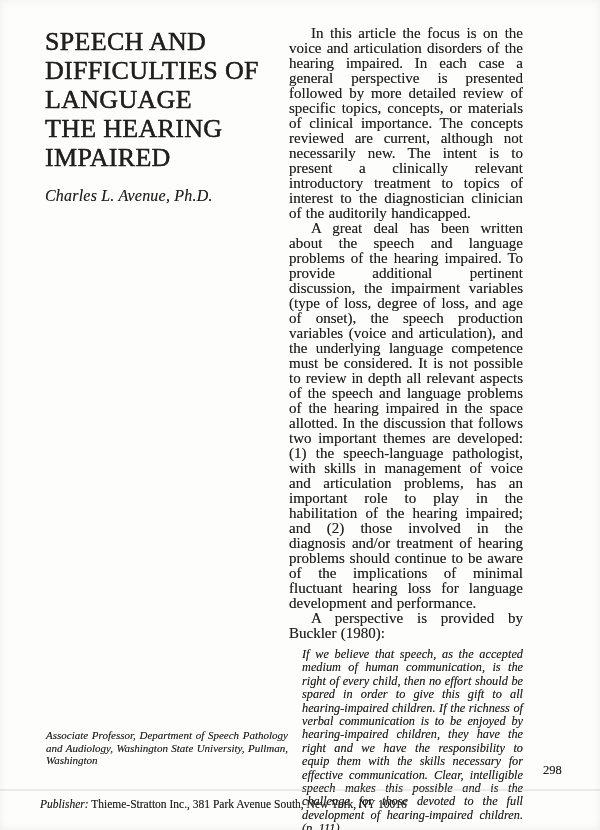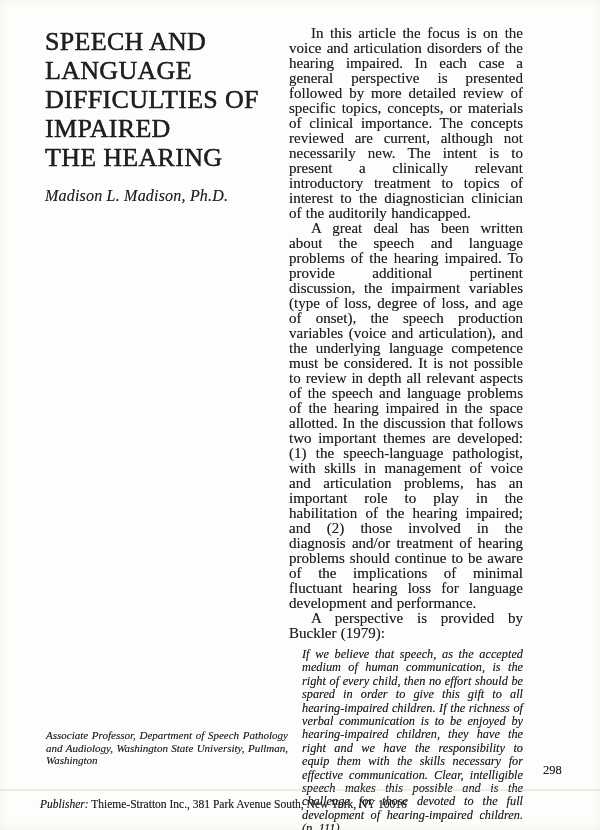--- a/index.html
+++ b/index.html
@@ -104,31 +104,31 @@
     font-style: italic;
   }
 </style>
 </head>
 <body>
 
 <div id="page">
 
   <div id="left-col">
     <div class="title-line">SPEECH AND</div>
+    <div class="title-line">DIFFICULTIES OF</div>
     <div class="title-line">LANGUAGE</div>
-    <div class="title-line">DIFFICULTIES OF</div>
+    <div class="title-line">THE HEARING</div>
     <div class="title-line">IMPAIRED</div>
-    <div class="title-line">THE HEARING</div>
-    <div class="author">Madison L. Madison, Ph.D.</div>
+    <div class="author">Charles L. Avenue, Ph.D.</div>
   </div>
 
   <div id="right-col">
     <p class="body-par">In this article the focus is on the voice and articulation disorders of the hearing impaired. In each case a general perspective is presented followed by more detailed review of specific topics, concepts, or materials of clinical importance. The concepts reviewed are current, although not necessarily new. The intent is to present a clinically relevant introductory treatment to topics of interest to the diagnostician clinician of the auditorily handicapped.</p>
     <p class="body-par">A great deal has been written about the speech and language problems of the hearing impaired. To provide additional pertinent discussion, the impairment variables (type of loss, degree of loss, and age of onset), the speech production variables (voice and articulation), and the underlying language competence must be considered. It is not possible to review in depth all relevant aspects of the speech and language problems of the hearing impaired in the space allotted. In the discussion that follows two important themes are developed: (1) the speech-language pathologist, with skills in management of voice and articulation problems, has an important role to play in the habilitation of the hearing impaired; and (2) those involved in the diagnosis and/or treatment of hearing problems should continue to be aware of the implications of minimal fluctuant hearing loss for language development and performance.</p>
-    <p class="body-par">A perspective is provided by Buckler (1979):</p>
+    <p class="body-par">A perspective is provided by Buckler (1980):</p>
     <div class="quote">If we believe that speech, as the accepted medium of human communication, is the right of every child, then no effort should be spared in order to give this gift to all hearing-impaired children. If the richness of verbal communication is to be enjoyed by hearing-impaired children, they have the right and we have the responsibility to equip them with the skills necessary for effective communication. Clear, intelligible speech makes this possible and is the challenge for those devoted to the full development of hearing-impaired children. (p. 111)</div>
     <p class="body-par">The philosophy is well stated and the goal is clear, but the means of attaining the goal are not. In fact, in spite of many tech-</p>
   </div>
 
   <div class="footnote">Associate Professor, Department of Speech Pathology and Audiology, Washington State University, Pullman, Washington</div>
 
   <div class="page-number">298</div>
 
   <div class="page-edge-line"></div>
 

